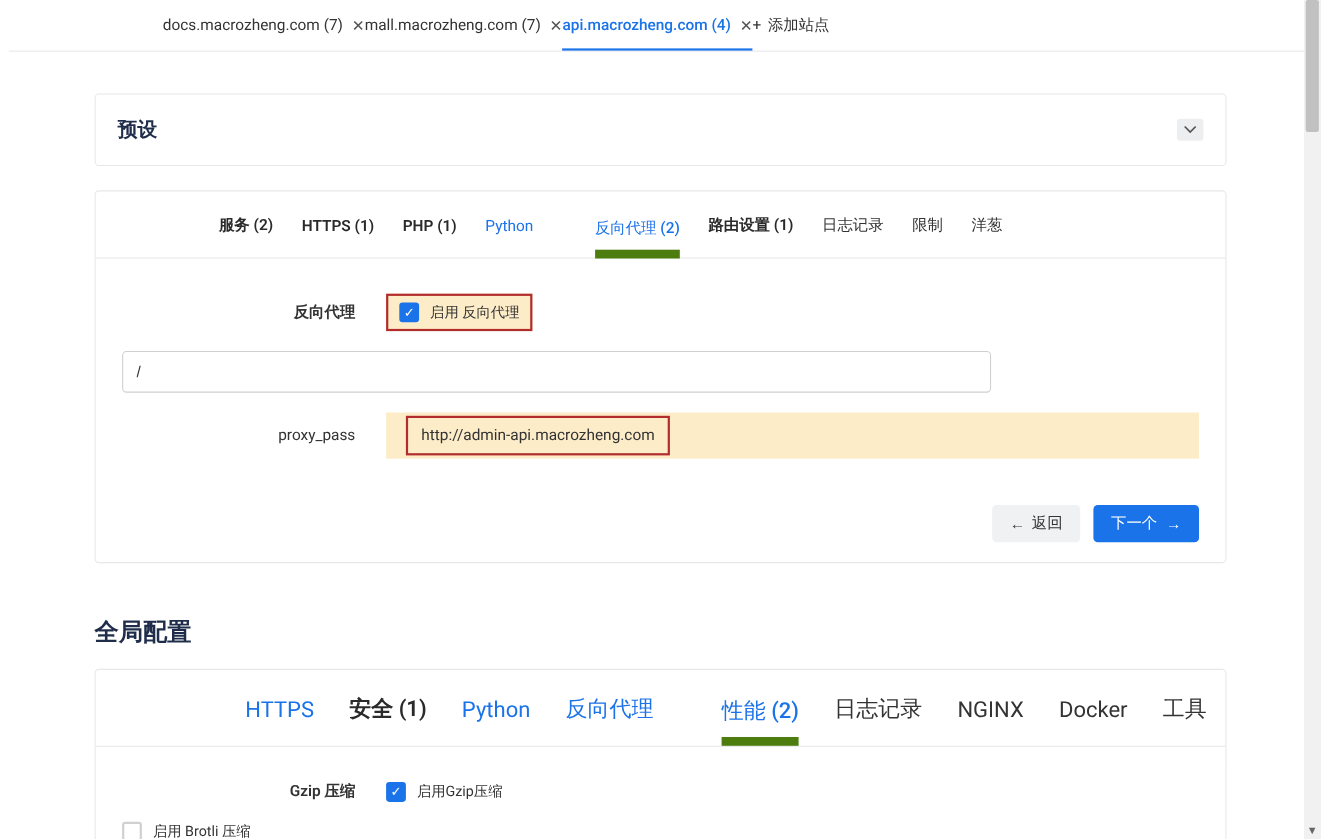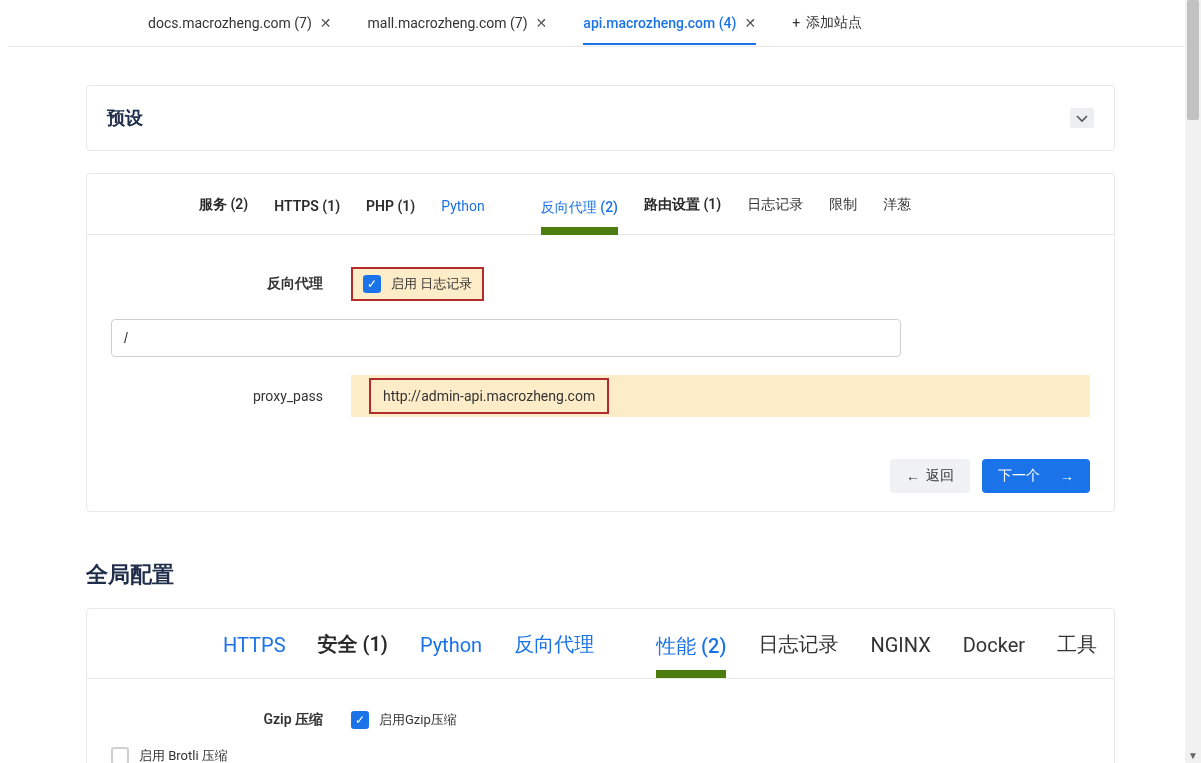--- a/index.html
+++ b/index.html
@@ -3,21 +3,21 @@
   <meta charset="utf-8">
   <style>
     * { box-sizing: border-box; margin: 0; padding: 0; }
     body { font-family: -apple-system, BlinkMacSystemFont, "Segoe UI", Roboto, "Helvetica Neue", Arial, sans-serif; font-size: 14px; color: #333; background: #fff; }
     .page { width: 1185px; margin: 0 auto; background: #fff; }
     .scrollbar { position: fixed; right: 0; top: 0; width: 16px; height: 100%; background: #f1f1f1; }
     .scrollbar-thumb { position: absolute; right: 2px; top: 0; width: 12px; height: 120px; background: #c1c1c1; border-radius: 2px; }
     .scrollbar-up { position: absolute; top: 0; right: 0; width: 16px; height: 16px; display: flex; align-items: center; justify-content: center; font-size: 10px; color: #666; }
     .scrollbar-down { position: absolute; bottom: 0; right: 0; width: 16px; height: 16px; display: flex; align-items: center; justify-content: center; font-size: 10px; color: #666; }
 
-    .site-tabs { display: flex; align-items: center; gap: 36px; padding: 14px 0 14px 140px; border-bottom: 1px solid #e8e8e8; }
+    .site-tabs { display: flex; align-items: center; padding: 14px 0 14px 140px; border-bottom: 1px solid #e8e8e8; }
     .site-tab { display: flex; align-items: center; gap: 8px; color: #333; cursor: pointer; font-size: 14px; }
     .site-tab.active { color: #1a73e8; border-bottom: 2px solid #1a73e8; padding-bottom: 12px; margin-bottom: -14px; font-weight: 500; }
     .site-tab .close { font-size: 14px; color: #555; }
     .add-site { display: flex; align-items: center; gap: 6px; color: #333; cursor: pointer; font-size: 14px; }
     .add-site .plus { font-size: 14px; }
 
     .preset-card { margin: 38px 78px 0 78px; border: 1px solid #e8e8e8; border-radius: 4px; }
     .preset-header { display: flex; justify-content: space-between; align-items: center; padding: 20px 20px; }
     .preset-title { font-size: 18px; font-weight: 600; color: #1f2d4a; }
     .expand-btn { width: 24px; height: 20px; background: #eceef0; border-radius: 3px; display: flex; align-items: center; justify-content: center; cursor: pointer; }
@@ -37,21 +37,21 @@
     .checkbox-wrap-plain { display: inline-flex; align-items: center; gap: 10px; }
     .checkbox { width: 18px; height: 18px; background: #1a73e8; border-radius: 3px; display: flex; align-items: center; justify-content: center; color: #fff; font-size: 12px; }
     .checkbox.unchecked { background: #fff; border: 2px solid #d0d0d0; }
     .checkbox-label { font-size: 13px; color: #333; }
     .text-input { width: 100%; max-width: 790px; padding: 10px 12px; border: 1px solid #d0d0d0; border-radius: 4px; font-size: 14px; color: #333; background: #fff; }
     .proxy-row .form-control { width: 790px; background: #fdecc8; padding: 12px; display: flex; align-items: center; height: 42px; }
     .proxy-highlight { margin-left: 6px; padding: 8px 12px; border: 2px solid #b22c2c; background: #fdecc8; font-size: 14px; color: #333; display: inline-block; }
 
     .action-row { display: flex; justify-content: flex-end; gap: 12px; padding: 18px 24px 0 0; }
     .btn-back { padding: 8px 16px; background: #f0f1f3; border-radius: 4px; border: none; cursor: pointer; font-size: 14px; color: #333; display: flex; align-items: center; gap: 6px; }
-    .btn-next { padding: 8px 16px; background: #1a73e8; color: #fff; border-radius: 4px; border: none; cursor: pointer; font-size: 14px; display: flex; align-items: center; gap: 20px; }
+    .btn-next { padding: 8px 16px; background: #1a73e8; color: #fff; border-radius: 4px; border: none; cursor: pointer; font-size: 14px; display: flex; align-items: center; gap: 8px; }
 
     .global-title { margin: 48px 78px 18px 78px; font-size: 22px; font-weight: 700; color: #1f2d4a; }
     .global-card { margin: 0 78px 20px 78px; border: 1px solid #e8e8e8; border-radius: 4px; }
     .global-tabs { display: flex; align-items: center; gap: 32px; padding: 22px 0 10px 136px; border-bottom: 1px solid #e8e8e8; font-size: 20px; }
     .global-form { padding: 32px 24px 0 24px; }
   </style>
 </head>
 <body>
 
 <div class="page">
@@ -100,21 +100,21 @@
       <div class="inner-tab">限制</div>
       <div class="inner-tab">洋葱</div>
     </div>
 
     <div class="form-area">
       <div class="form-row">
         <div class="form-label">反向代理</div>
         <div class="form-control">
           <div class="checkbox-wrap">
             <div class="checkbox">✓</div>
-            <span class="checkbox-label">启用 日志记录</span>
+            <span class="checkbox-label">启用 反向代理</span>
           </div>
         </div>
       </div>
 
       <div class="form-row">
         <div class="form-control">
           <input class="text-input" value="/" style="">
         </div>
       </div>
 

